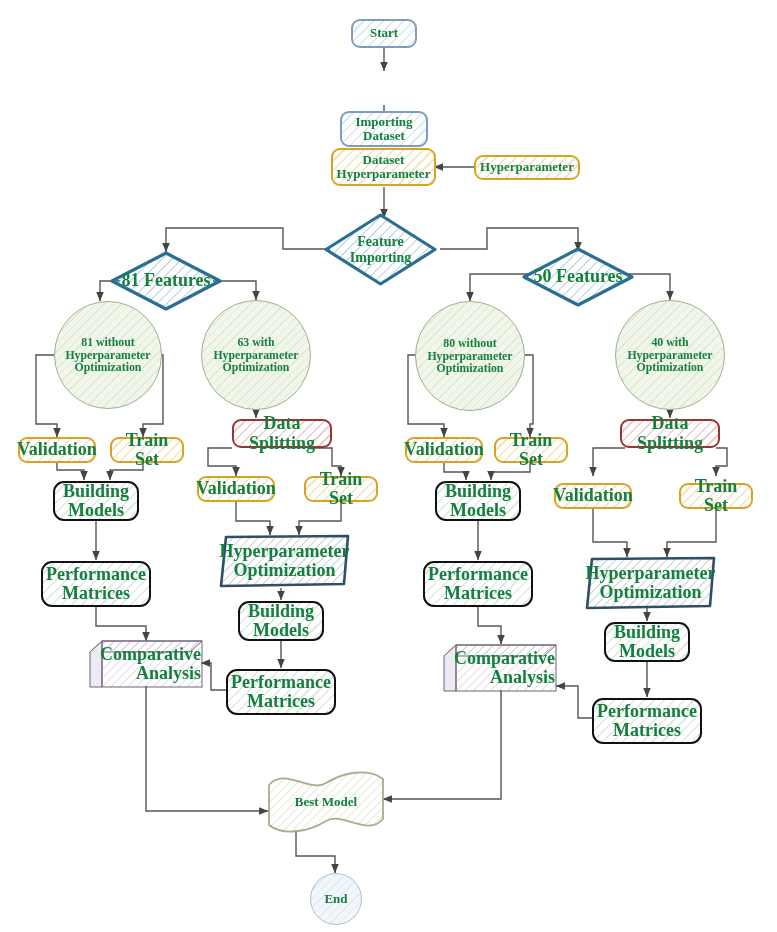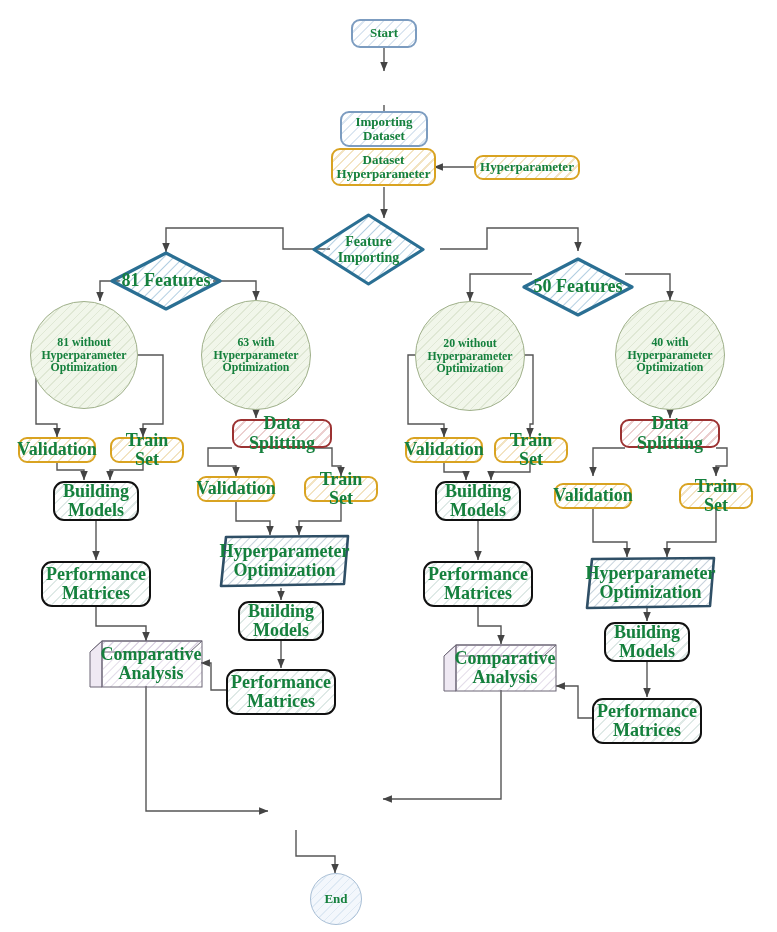--- a/index.html
+++ b/index.html
@@ -78,21 +78,21 @@
     border-radius:50%;
     background:repeating-linear-gradient(135deg,rgba(160,180,135,.22) 0 1px,transparent 1px 6px);
   }
 
   
   .para{background:transparent;border:none;}
   .para .pshape{position:absolute;left:0;top:0;width:100%;height:100%;}
   .para .lbl{z-index:5;}
 
   
-  .cube{background:transparent;border:none;}
+  .cube{background:transparent;border:none;align-items:flex-end;}
   .cube .cshape{position:absolute;left:0;top:0;width:100%;height:100%;}
   .cube .lbl{z-index:5;}
 
   
   .wave{background:transparent;border:none;}
   .wave .wshape{position:absolute;left:0;top:0;width:100%;height:100%;}
   .wave .lbl{z-index:5;}
 
   
   .fs13{font-size:13px;}
@@ -204,21 +204,21 @@
     <div class="hatch"></div>
     <span class="lbl">Dataset</span>
     <span class="lbl">Hyperparameter</span>
   </div>
 
   <div class="node rr gold-rr fs13" style="left:474px;top:155px;width:106px;height:25px;">
     <div class="hatch"></div>
     <span class="lbl">Hyperparameter</span>
   </div>
 
-  <div class="node diamond fs14" style="left:312px;top:213px;width:113px;height:73px;flex-direction:column;text-align:right;">
+  <div class="node diamond fs14" style="left:324px;top:213px;width:113px;height:73px;flex-direction:column;text-align:right;">
     <svg class="dshape" viewBox="0 0 113 73" preserveAspectRatio="none">
       <defs>
         <pattern id="hb1" width="7" height="7" patternTransform="rotate(45)" patternUnits="userSpaceOnUse">
           <line x1="0" y1="0" x2="0" y2="7" stroke="#9fc3db" stroke-width="1.6"></line>
         </pattern>
       </defs>
       <polygon points="56.5,2 111,36.5 56.5,71 2,36.5" fill="url(#hb1)" stroke="#2a6f93" stroke-width="3.2" stroke-linejoin="round"></polygon>
     </svg>
     <span class="lbl">Feature</span>
     <span class="lbl">Importing</span>
@@ -229,49 +229,49 @@
       <defs>
         <pattern id="hb2" width="7" height="7" patternTransform="rotate(45)" patternUnits="userSpaceOnUse">
           <line x1="0" y1="0" x2="0" y2="7" stroke="#9fc3db" stroke-width="1.6"></line>
         </pattern>
       </defs>
       <polygon points="56,2 110,30 56,58 2,30" fill="url(#hb2)" stroke="#2a6f93" stroke-width="3.2" stroke-linejoin="round"></polygon>
     </svg>
     <span class="lbl">81 Features</span>
   </div>
 
-  <div class="node diamond fs12" style="left:522px;top:257px;width:112px;height:60px;text-align:right;">
+  <div class="node diamond fs12" style="left:522px;top:247px;width:112px;height:60px;text-align:right;">
     <svg class="dshape" viewBox="0 0 112 60" preserveAspectRatio="none">
       <defs>
         <pattern id="hb3" width="7" height="7" patternTransform="rotate(45)" patternUnits="userSpaceOnUse">
           <line x1="0" y1="0" x2="0" y2="7" stroke="#9fc3db" stroke-width="1.6"></line>
         </pattern>
       </defs>
       <polygon points="56,2 110,30 56,58 2,30" fill="url(#hb3)" stroke="#2a6f93" stroke-width="3.2" stroke-linejoin="round"></polygon>
     </svg>
     <span class="lbl">50 Features</span>
   </div>
 
-  <div class="node circle fs115" style="left:30px;top:301px;width:108px;height:108px;flex-direction:column;">
+  <div class="node circle fs115" style="left:54px;top:301px;width:108px;height:108px;flex-direction:column;">
     <div class="hatch"></div>
     <span class="lbl">81 without</span>
     <span class="lbl">Hyperparameter</span>
     <span class="lbl">Optimization</span>
   </div>
 
   <div class="node circle fs115" style="left:201px;top:300px;width:110px;height:110px;flex-direction:column;">
     <div class="hatch"></div>
     <span class="lbl">63 with</span>
     <span class="lbl">Hyperparameter</span>
     <span class="lbl">Optimization</span>
   </div>
 
   <div class="node circle fs115" style="left:415px;top:301px;width:110px;height:110px;flex-direction:column;">
     <div class="hatch"></div>
-    <span class="lbl">20 without</span>
+    <span class="lbl">80 without</span>
     <span class="lbl">Hyperparameter</span>
     <span class="lbl">Optimization</span>
   </div>
 
   <div class="node circle fs115" style="left:615px;top:300px;width:110px;height:110px;flex-direction:column;">
     <div class="hatch"></div>
     <span class="lbl">40 with</span>
     <span class="lbl">Hyperparameter</span>
     <span class="lbl">Optimization</span>
   </div>
@@ -411,19 +411,30 @@
     <div class="hatch"></div>
     <span class="lbl">Building</span>
     <span class="lbl">Models</span>
   </div>
   <div class="node rr black-rr fs12" style="left:592px;top:698px;width:110px;height:46px;flex-direction:column;">
     <div class="hatch"></div>
     <span class="lbl">Performance</span>
     <span class="lbl">Matrices</span>
   </div>
 
+  <div class="node wave fs13" style="left:266px;top:771px;width:120px;height:62px;">
+    <svg class="wshape" viewBox="0 0 120 62" preserveAspectRatio="none">
+      <defs>
+        <pattern id="hw1" width="6" height="6" patternTransform="rotate(45)" patternUnits="userSpaceOnUse">
+          <line x1="0" y1="0" x2="0" y2="6" stroke="#c6d4b2" stroke-width="1"></line>
+        </pattern>
+      </defs>
+      <path d="M3,14 C18,-4 44,22 60,12 C76,2 102,-4 117,8 L117,48 C102,66 76,40 60,50 C44,60 18,66 3,54 Z" fill="url(#hw1)" stroke="#9fb08a" stroke-width="1.8" stroke-linejoin="round"></path>
+    </svg>
+    <span class="lbl">Best Model</span>
+  </div>
 
   <div class="node circle fs13" style="left:310px;top:873px;width:52px;height:52px;border-color:#a9bfd6;background:#f3f7fc;">
     <div class="hatch" style="background:repeating-linear-gradient(135deg,rgba(150,185,215,.22) 0 1px,transparent 1px 6px);"></div>
     <span class="lbl">End</span>
   </div>
 
 </div>
 
 </body></html>

